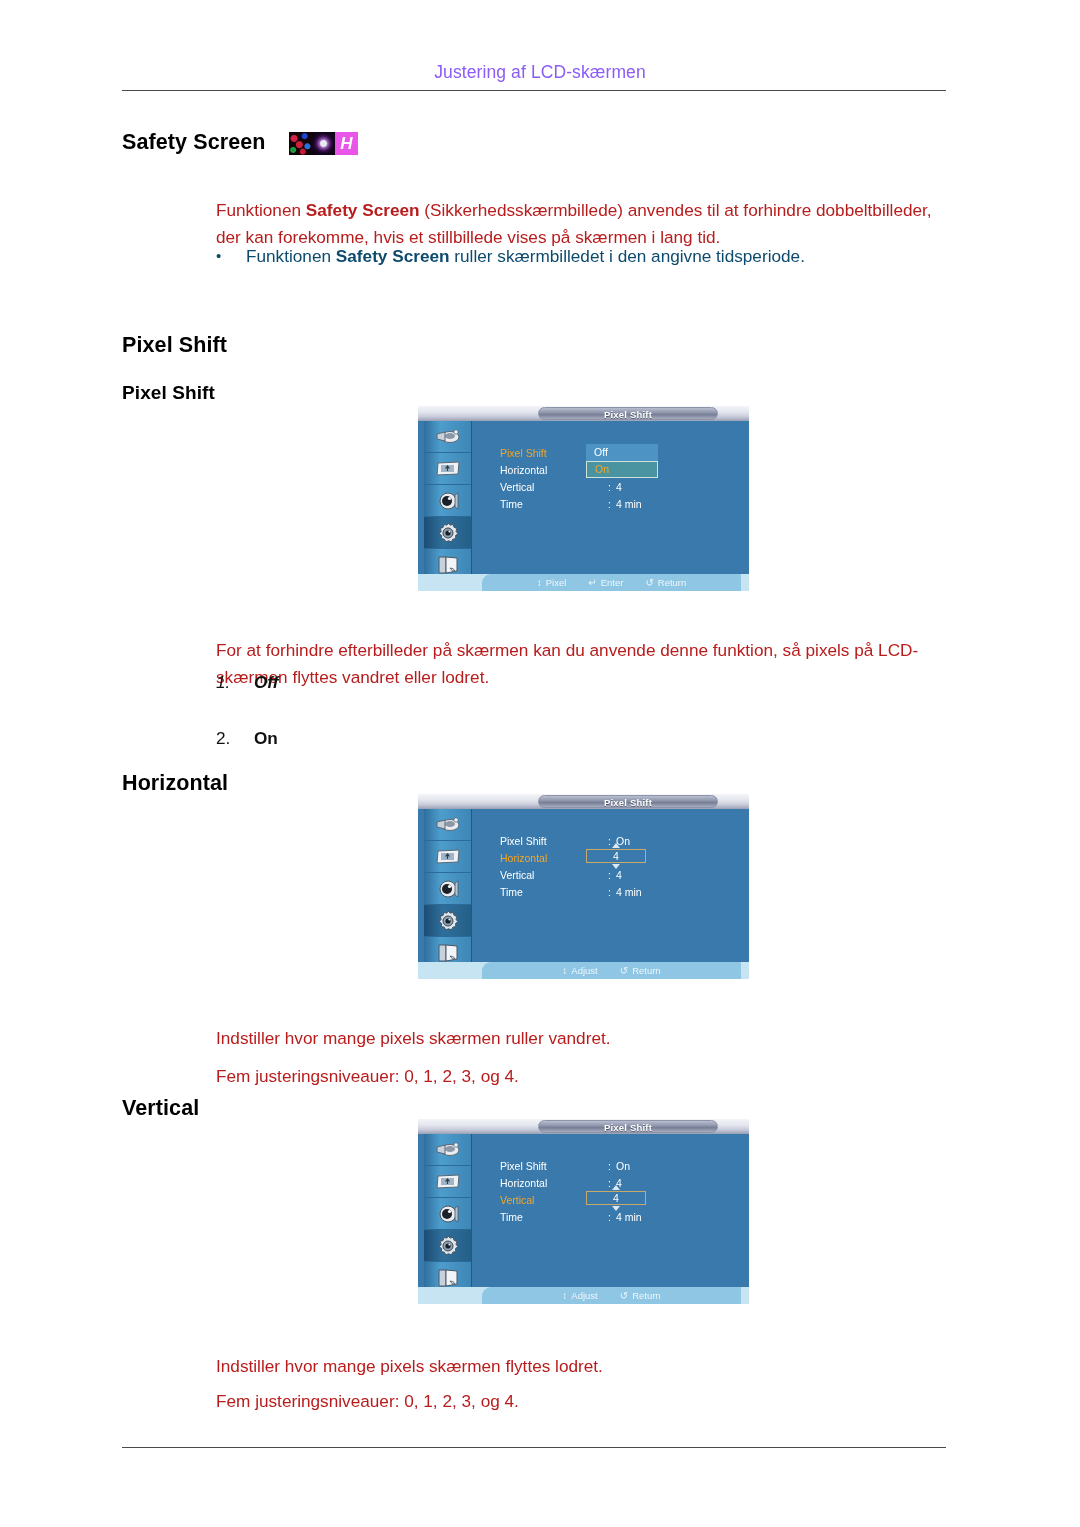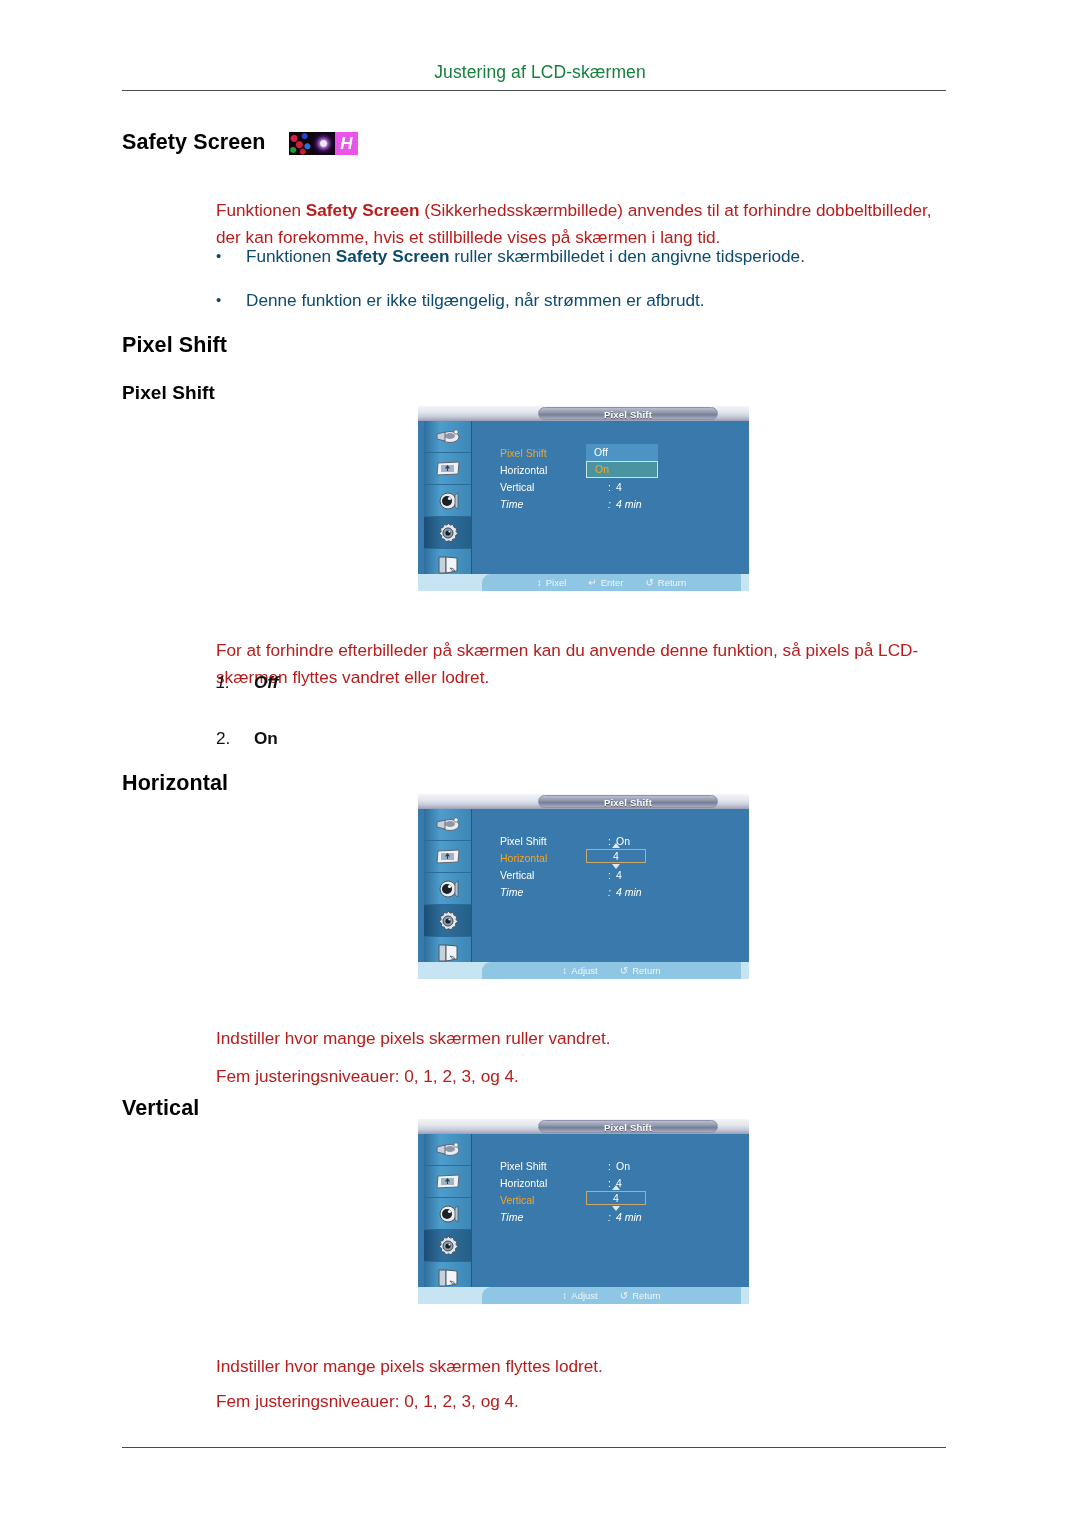--- a/index.html
+++ b/index.html
@@ -23,21 +23,21 @@
   }
 
   
   .running-head {
     position: absolute;
     left: 0; right: 0;
     top: 62px;
     text-align: center;
     font-size: 17.5px;
     letter-spacing: 0.1px;
-    color: #15803d;
+    color: #8b5cf6;
   }
   .rule {
     position: absolute;
     left: 122px;
     width: 824px;
     height: 0;
     border-top: 1.6px solid #4a4a4a;
   }
   .rule-top { top: 90px; }
   .rule-bottom { top: 1447px; }
@@ -266,21 +266,21 @@
   .row .val {
     position: absolute;
     left: 116px;
     top: 0;
   }
   .row.hl .lbl { color: #f5a623; }
 
   .r1 { top: 24px; }
   .r2 { top: 41px; }
   .r3 { top: 58px; }
-  .r4 { top: 75px; font-style: italic; }
+  .r4 { top: 75px; }
 
   
   .dd {
     position: absolute;
     left: 114px;
     top: 23px;
     width: 72px;
     z-index: 4;
   }
   .dd .opt {
@@ -378,21 +378,20 @@
   <h1 class="sec safety-title">Safety Screen</h1>
   <div class="tri-icon">
     <i class="c1"></i>
     <i class="c2"></i>
     <i class="c3">H</i>
   </div>
 
   <p class="para p-safety-1"><span>Funktionen </span><b>Safety Screen</b><span> (Sikkerhedsskærmbillede) anvendes til at forhindre dobbeltbilleder, der kan forekomme, hvis et stillbillede vises på skærmen i lang tid.</span></p>
 
   <div class="bullet b-1"><span>Funktionen </span><b>Safety Screen</b><span> ruller skærmbilledet i den angivne tidsperiode.</span></div>
-  <div class="bullet b-2"><span>Denne funktion er ikke tilgængelig, når strømmen er afbrudt.</span></div>
 
   <h1 class="sec pixelshift-title">Pixel Shift</h1>
   <h2 class="sub pixelshift-sub">Pixel Shift</h2>
 
   <div class="osd osd-1">
     <div class="osd-titlebar">
       <div class="osd-pill">
         <span>Pixel Shift</span>
       </div>
     </div>

